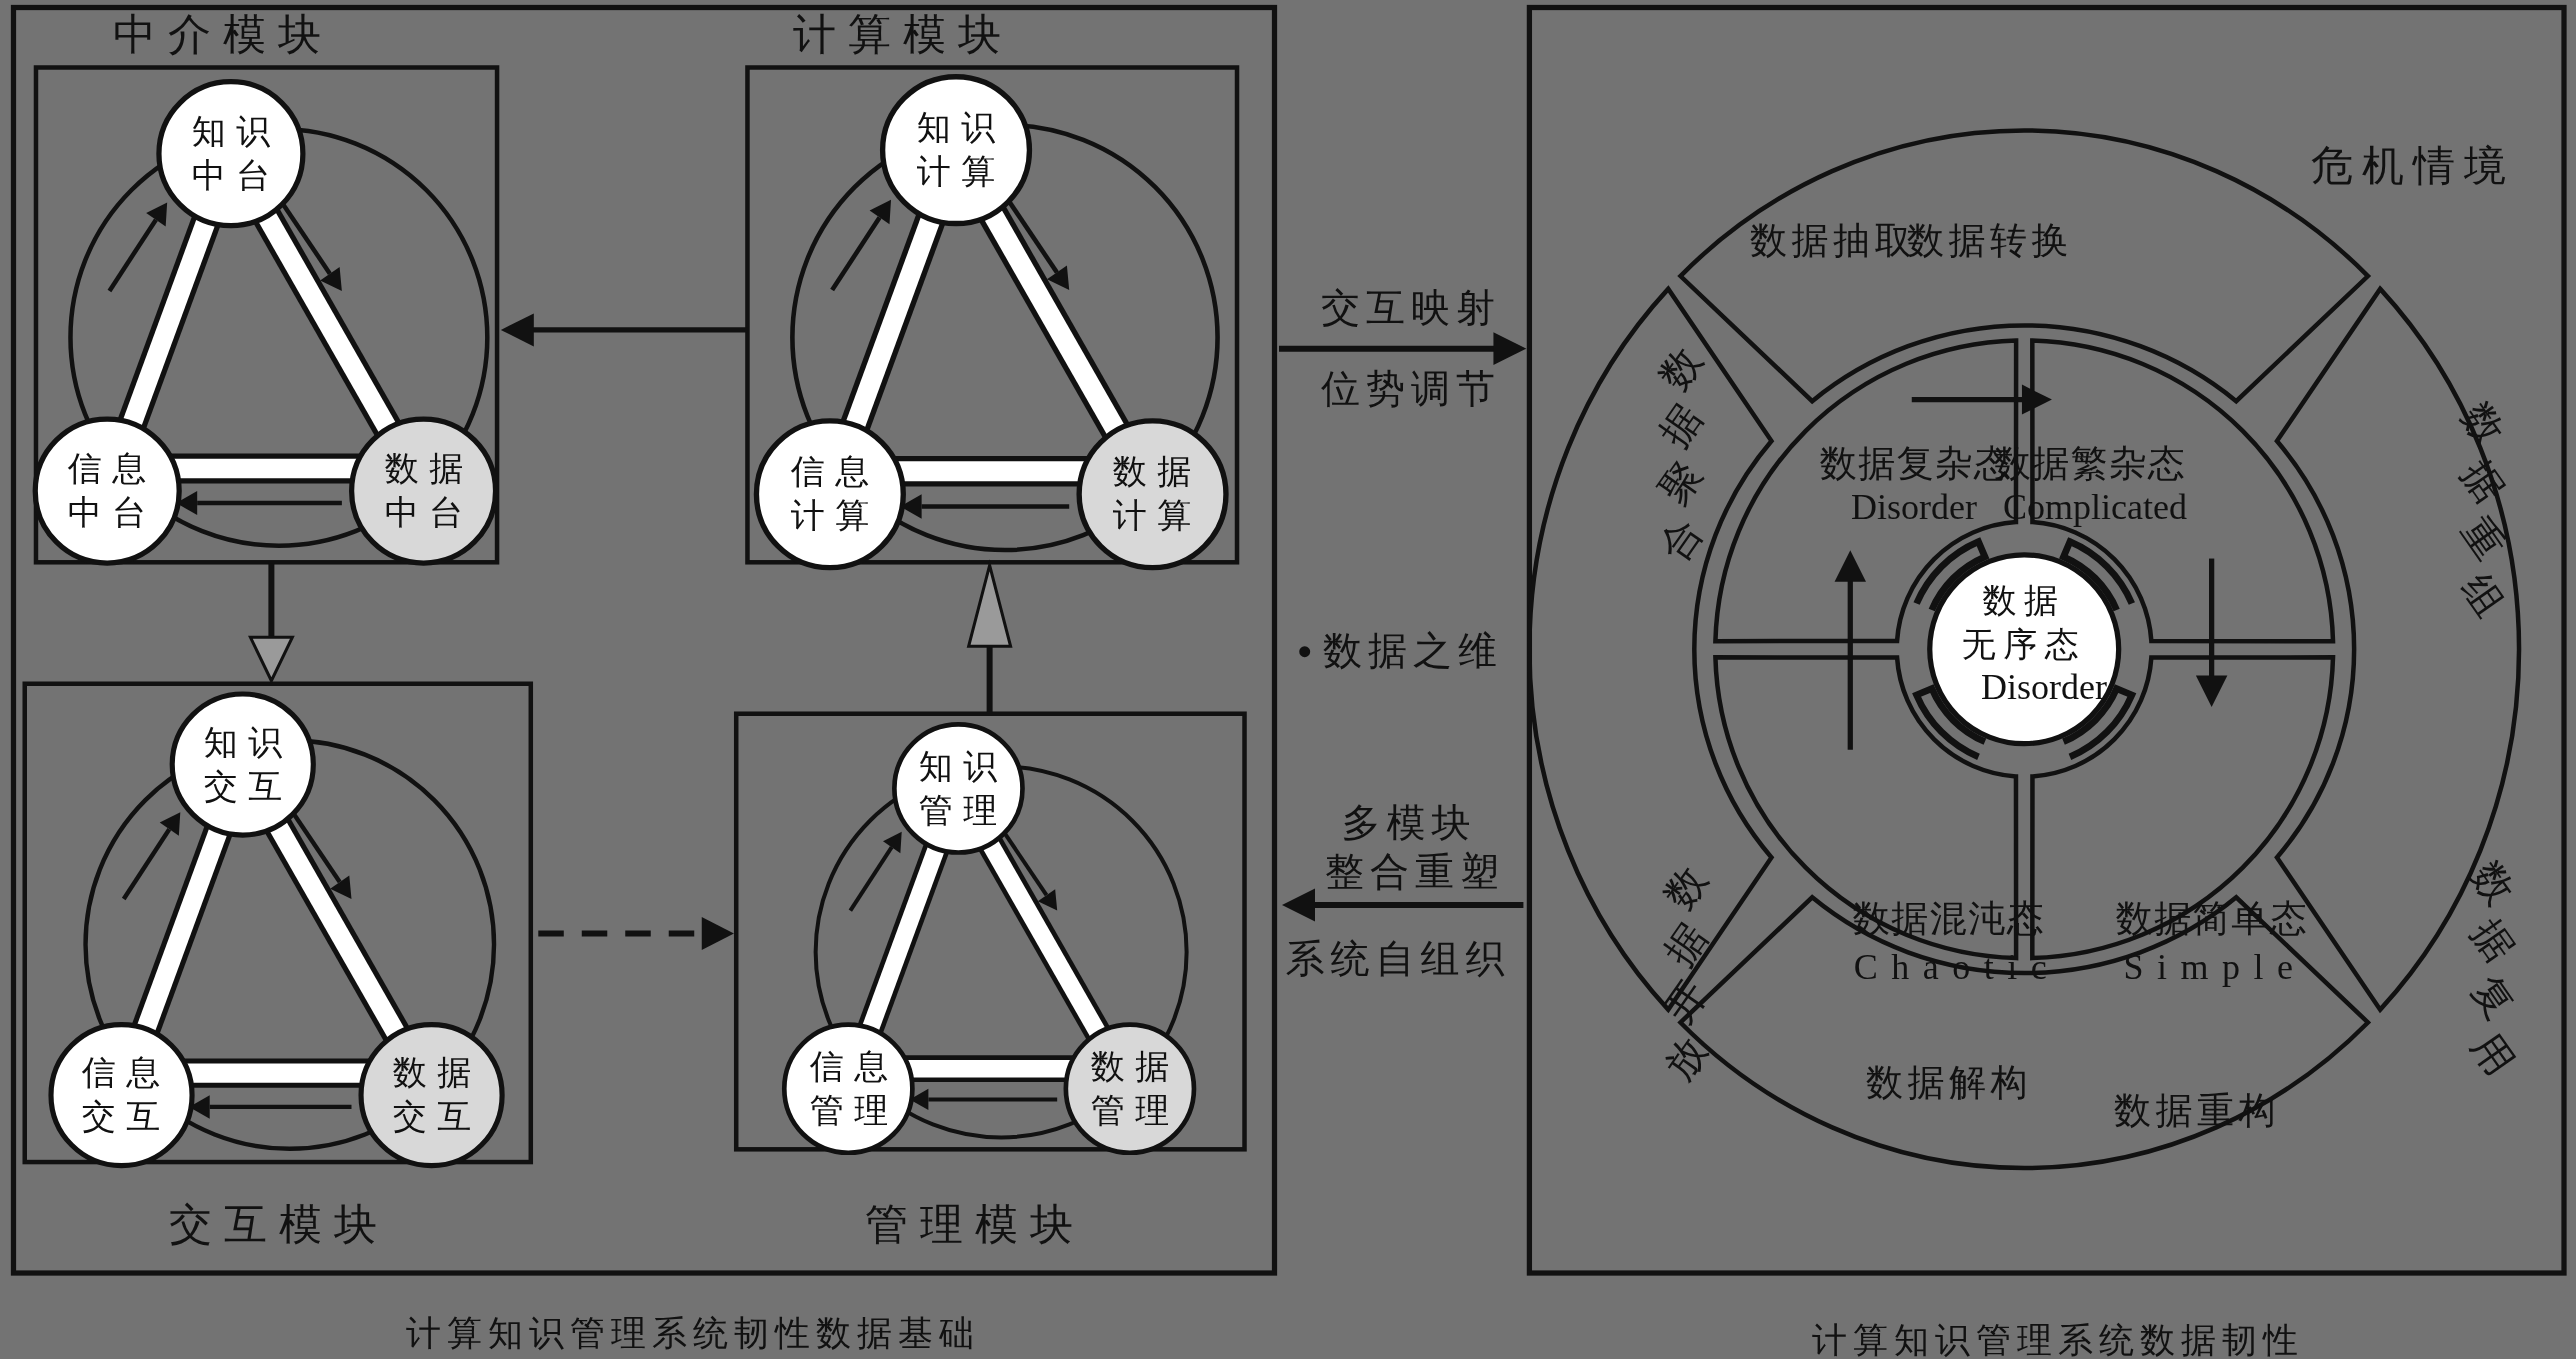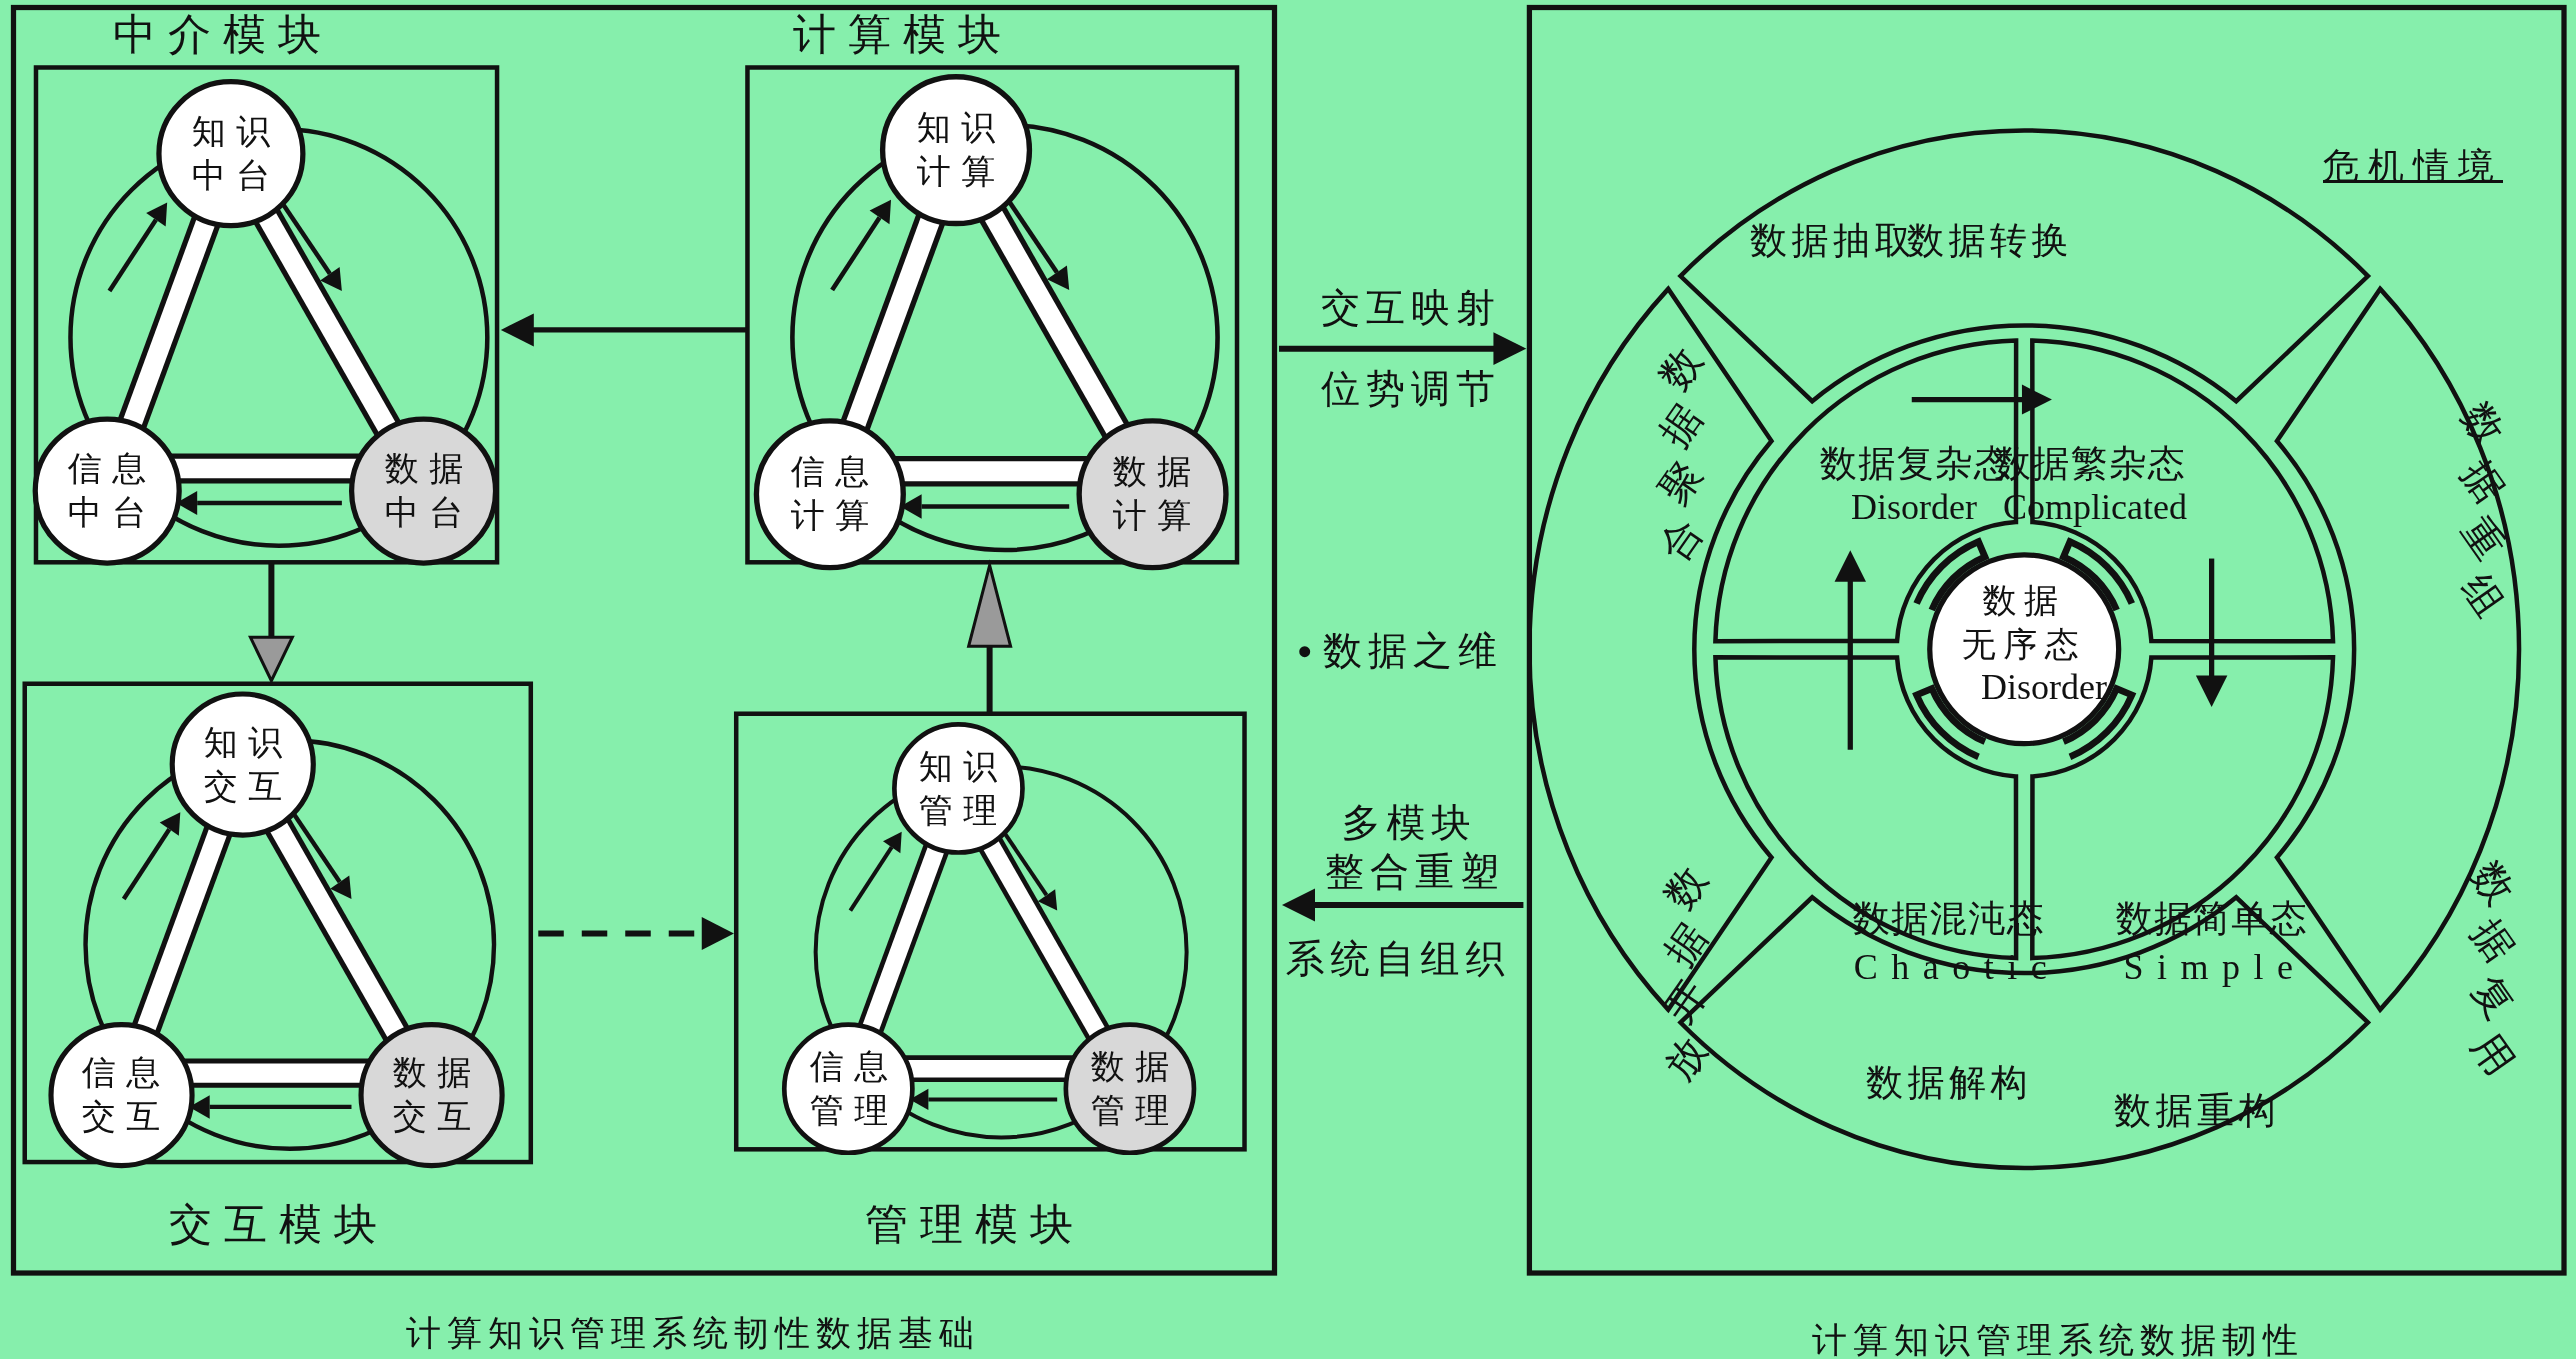--- a/index.html
+++ b/index.html
@@ -1,33 +1,33 @@
 <!DOCTYPE html>
 <html style="font-size:12px"><head>
 <meta charset="utf-8">
 <style>
   html,body{margin:0;padding:0;background:#fff;}
-  .stage{position:relative;width:2576px;height:1360px;background:#86efac;overflow:hidden;
+  .stage{position:relative;width:2576px;height:1360px;background:#737373;overflow:hidden;
          font-family:"Liberation Serif","DejaVu Serif",serif;color:#111;}
   svg{position:absolute;left:0;top:0;}
   .t{position:absolute;transform:translate(-50%,-50%);white-space:nowrap;line-height:1;}
   .mod-title{font-size:43px;letter-spacing:12px;}
   .node-label{position:absolute;transform:translate(-50%,-50%);text-align:center;}
   .node-label div{font-size:34px;letter-spacing:10.5px;line-height:1.28;margin-right:-10.5px;}
   .mid{font-size:39px;letter-spacing:6px;}
   .mid-row{position:absolute;transform:translate(-50%,-50%);display:flex;align-items:center;gap:10.5px;}
   .bullet{font-size:25.5px;}
   .outer-label{font-size:37px;letter-spacing:4.5px;}
   .quad-zh{font-size:37px;letter-spacing:1.5px;}
   .quad-en{font-size:36px;}
   .wide{letter-spacing:13.5px;}
   .center-zh{font-size:34px;letter-spacing:7.5px;}
   .center-en{font-size:36px;margin-left:20px;}
   .caption{font-size:35px;letter-spacing:6px;}
-  .context{font-size:36px;letter-spacing:9px;text-decoration:underline;}
+  .context{font-size:42px;letter-spacing:9px;}
   .vlabel{position:absolute;transform:translate(-50%,-50%);display:flex;flex-direction:column;align-items:center;}
   .vlabel span{display:block;font-size:40px;height:57px;line-height:57px;}
   .rot-l span{transform:rotate(-55deg);}
   .rot-r span{transform:rotate(55deg);}
 </style>
 </head>
 <body>
 
 <div class="stage">
 

